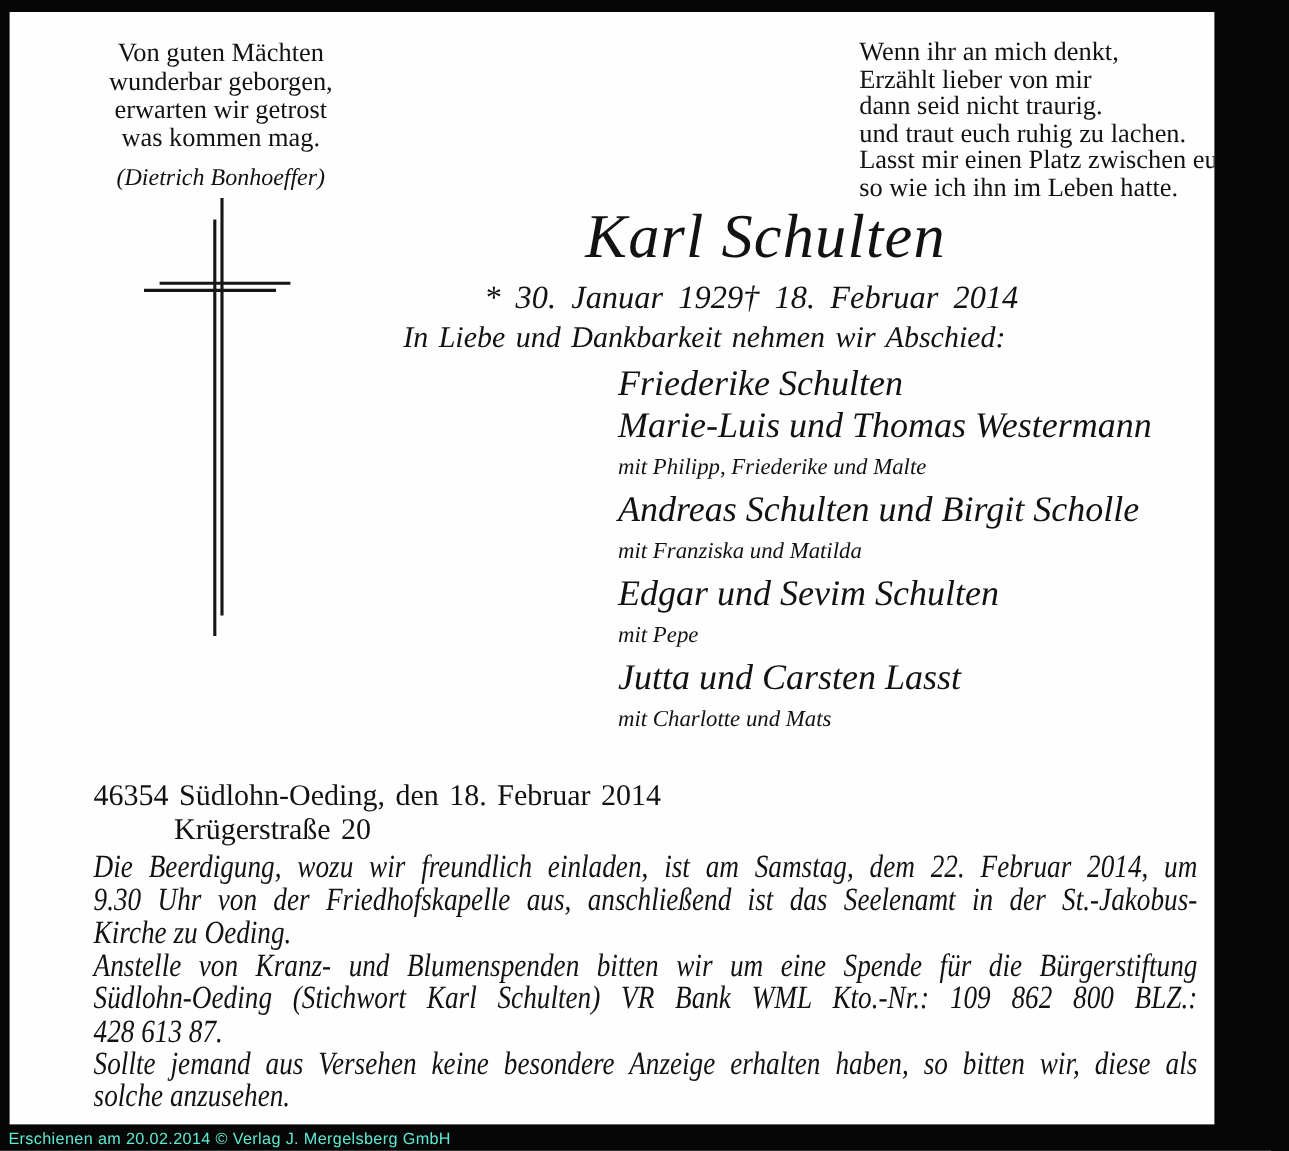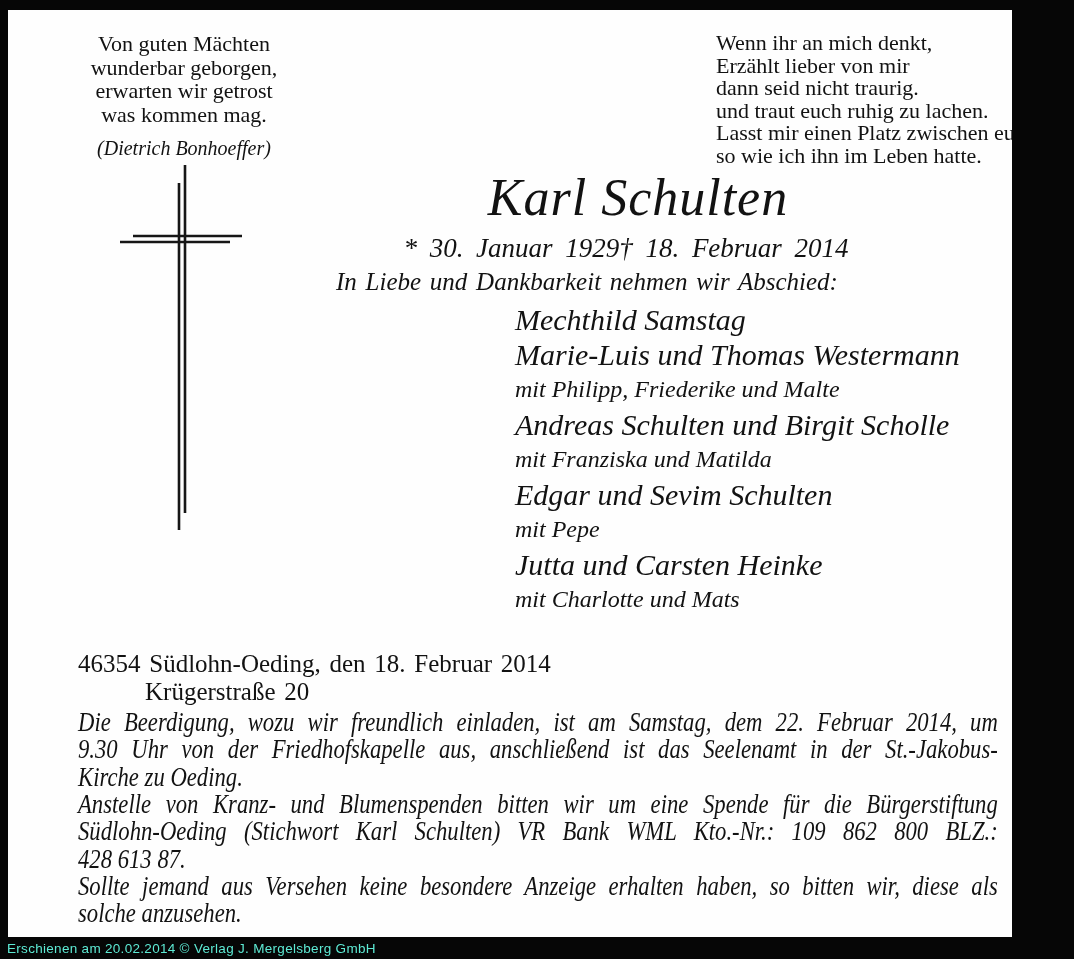--- a/index.html
+++ b/index.html
@@ -72,21 +72,21 @@
     font-size: 25px;
     word-spacing: 0.1em;
     margin-left: 32px;
   }
   .mourners {
     position: absolute;
     left: 507px; top: 292px;
     font-style: italic;
   }
   .mourners .m-main { font-size: 30px; line-height: 35px; }
-  .mourners .m-sub  { font-size: 24px; line-height: 35px; }
+  .mourners .m-sub  { font-size: 19px; line-height: 35px; }
   .place-date {
     position: absolute;
     left: 70px; top: 640px;
     font-size: 25px; line-height: 28px;
     word-spacing: 0.1em;
   }
   .place-date .street { padding-left: 67px; }
   
   .para {
     position: absolute;
@@ -143,28 +143,28 @@
   <div class="title-wrap">
     <h1 class="deceased-name">Karl Schulten</h1>
     <div class="dates">
       <span>* 30. Januar 1929</span><span class="death">† 18. Februar 2014</span>
     </div>
   </div>
 
   <div class="intro-line">In Liebe und Dankbarkeit nehmen wir Abschied:</div>
 
   <div class="mourners">
-    <div class="m-main">Mechthild Samstag</div>
+    <div class="m-main">Friederike Schulten</div>
     <div class="m-main">Marie-Luis und Thomas Westermann</div>
     <div class="m-sub">mit Philipp, Friederike und Malte</div>
     <div class="m-main">Andreas Schulten und Birgit Scholle</div>
     <div class="m-sub">mit Franziska und Matilda</div>
     <div class="m-main">Edgar und Sevim Schulten</div>
     <div class="m-sub">mit Pepe</div>
-    <div class="m-main">Jutta und Carsten Heinke</div>
+    <div class="m-main">Jutta und Carsten Lasst</div>
     <div class="m-sub">mit Charlotte und Mats</div>
   </div>
 
   <div class="place-date">
     <div>46354 Südlohn-Oeding, den 18. Februar 2014</div>
     <div class="street">Krügerstraße 20</div>
   </div>
 
   <div class="para p1">
     <div class="jline">Die Beerdigung, wozu wir freundlich einladen, ist am Samstag, dem 22. Februar 2014, um</div>

